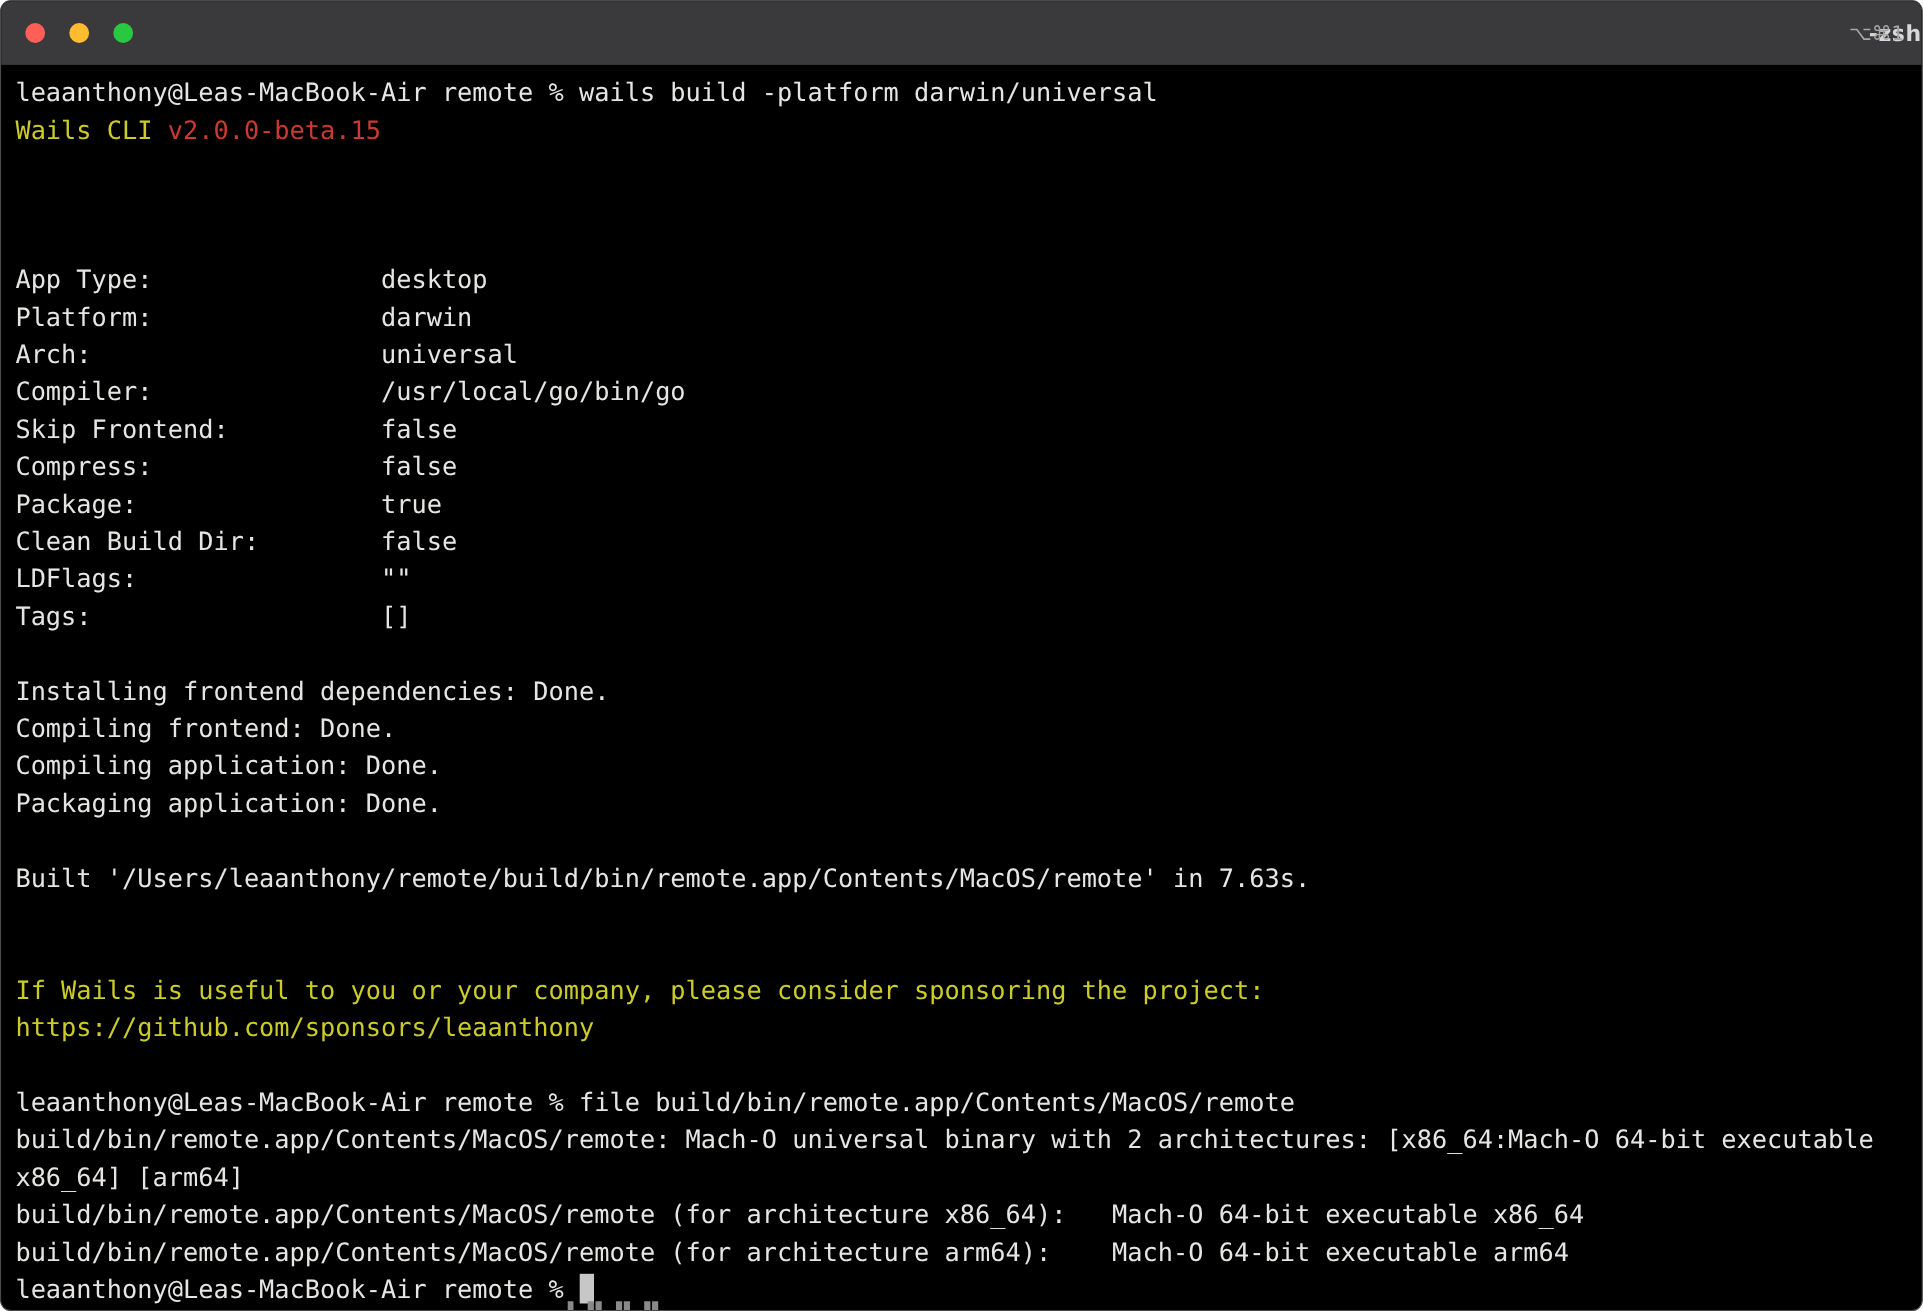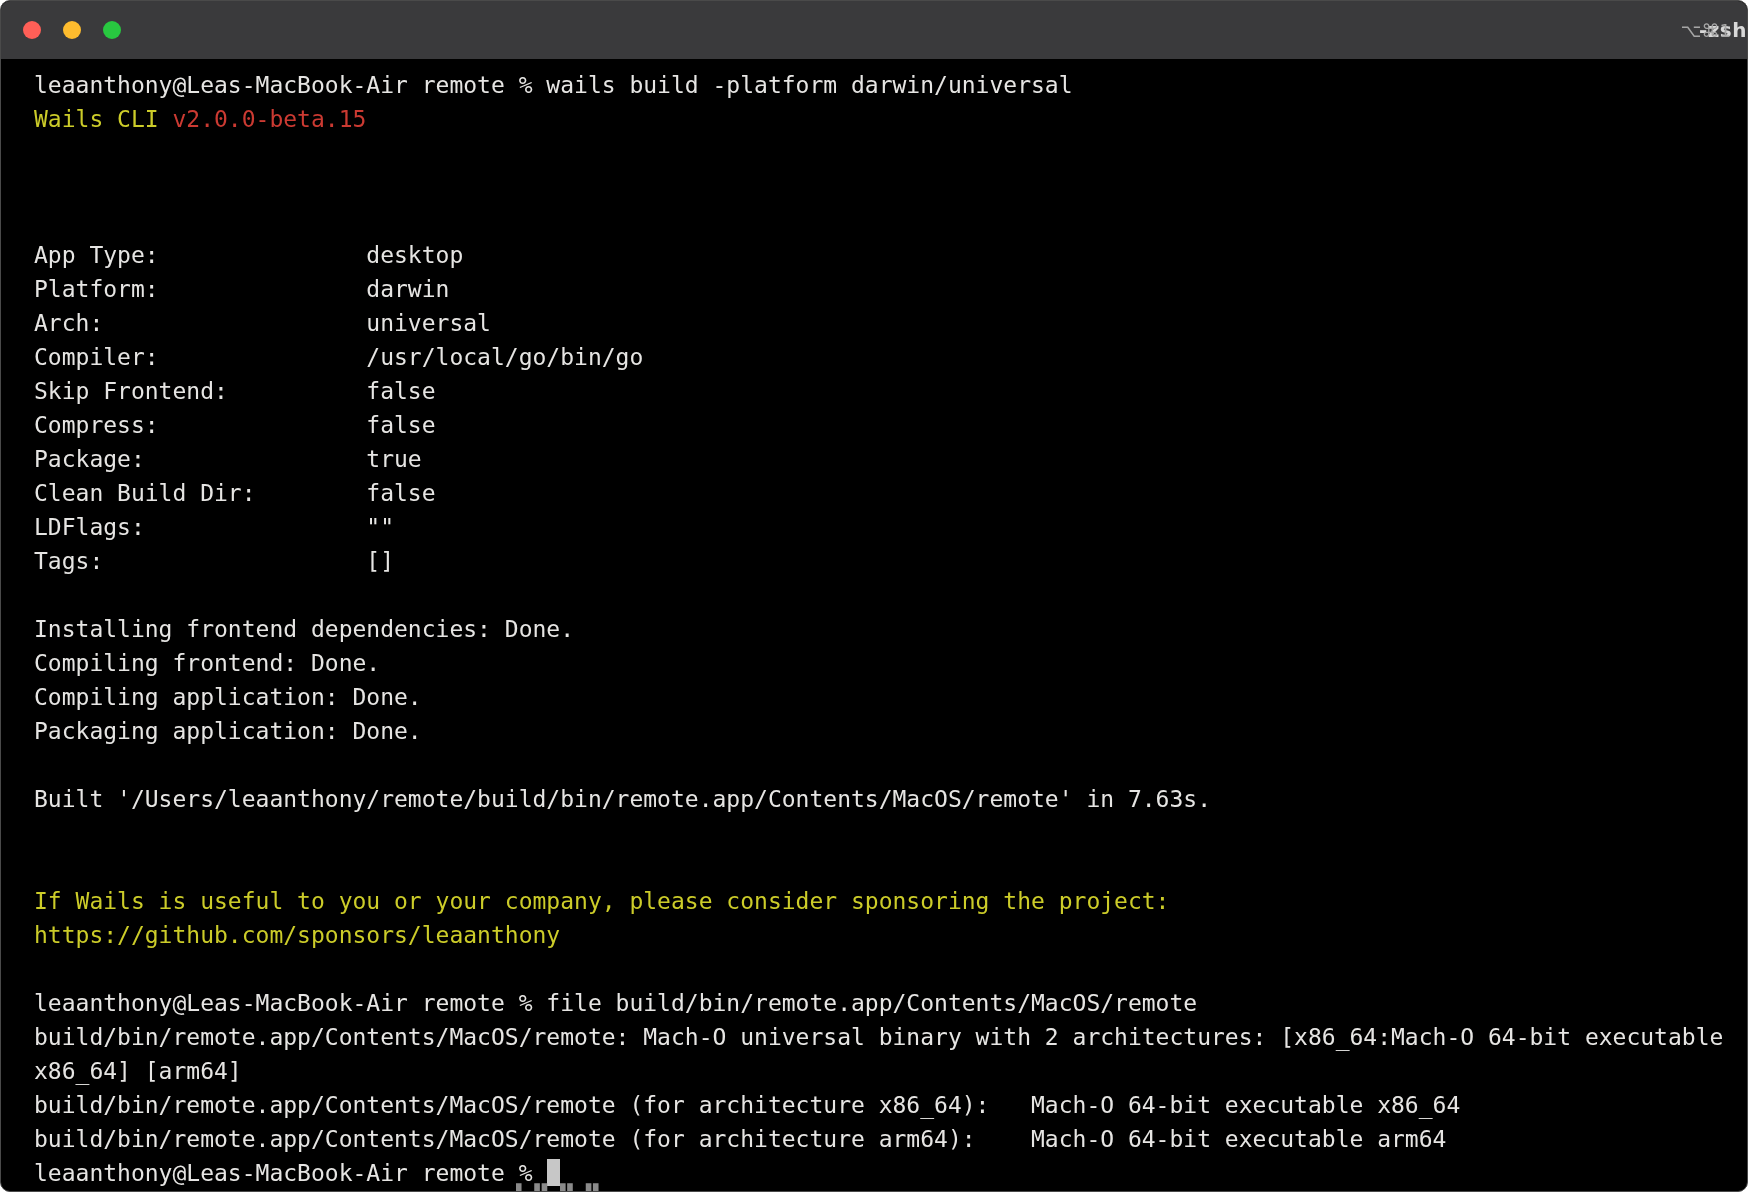--- a/index.html
+++ b/index.html
@@ -66,21 +66,20 @@
     align-items: center;
     font-size: 18px;
     color: #a6a6a6;
     font-family: "DejaVu Sans", "Liberation Sans", sans-serif;
   }
   .terminal-body {
     padding: 8px 12px 0 13px;
     font-size: 23px;
     line-height: 34px;
     white-space: pre;
-    margin-left: 20px;
   }
   .term-line {
     min-height: 34px;
     white-space: pre;
   }
   .cursor {
     display: inline-block;
     width: 13px;
     height: 27px;
     vertical-align: middle;

